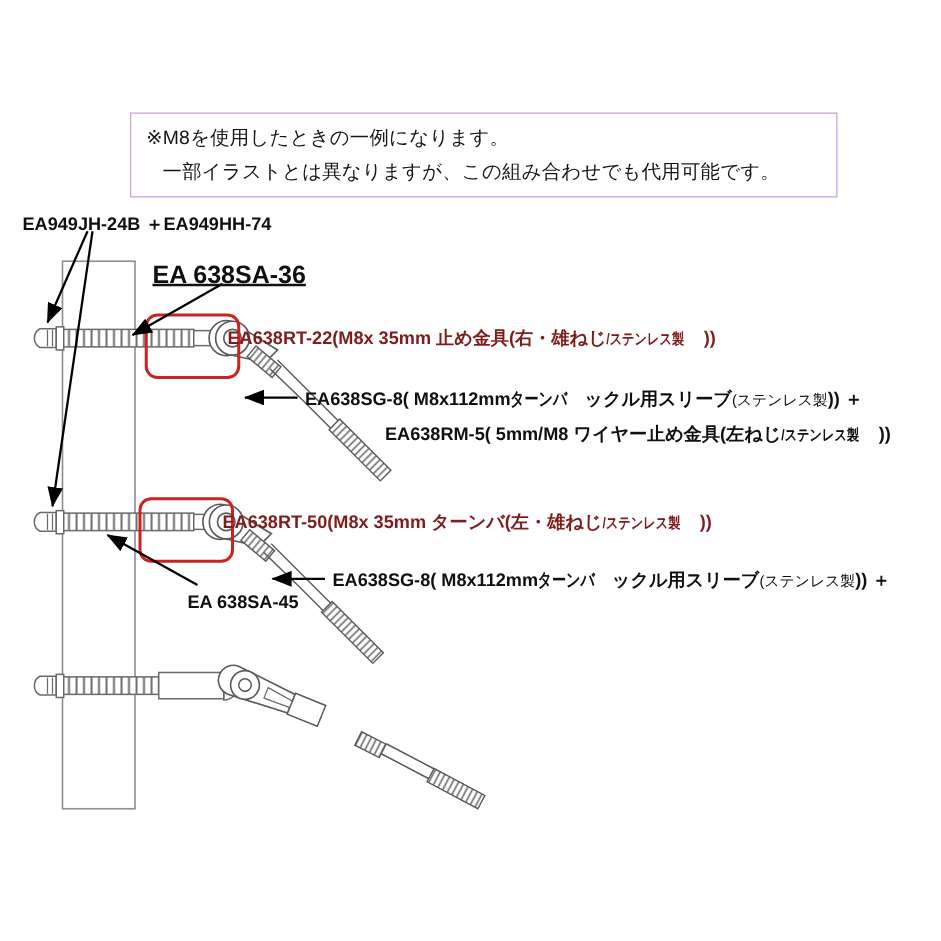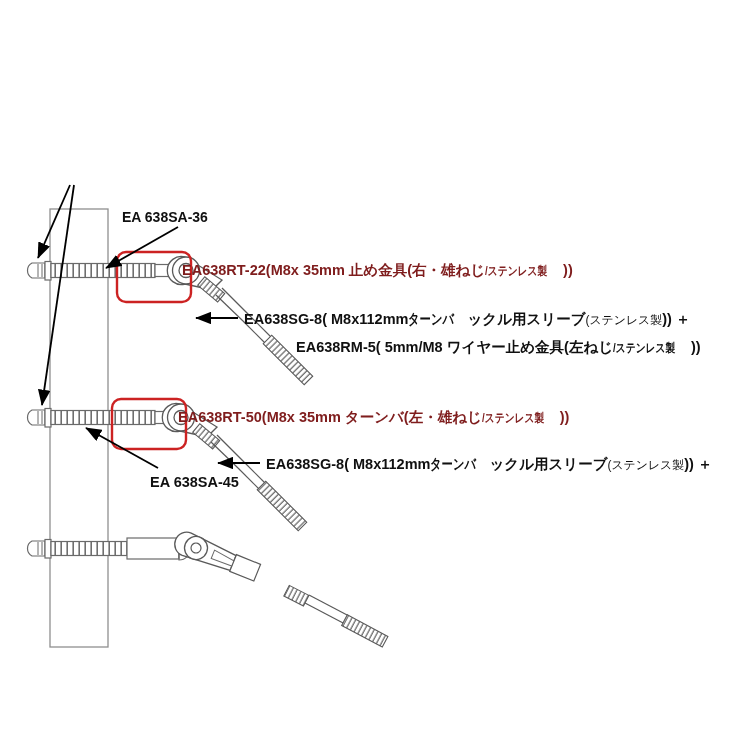--- a/index.html
+++ b/index.html
@@ -74,28 +74,28 @@
   .jp-small-narrow {
     font-weight: bold;
     font-size: 0.84em;
     display: inline-block;
     transform: scaleX(0.80);
     transform-origin: left center;
   }
 
   
   #label-top-anchor   { left: 18px;  top: 170px; font-size: 14.5px; }
-  #label-sa36         { left: 122px; top: 209px; font-size: 14px; }
+  #label-sa36         { left: 122px; top: 209px; font-size: 20px; text-decoration: underline; }
   #label-sa45         { left: 114px; top: 474px; font-size: 14.5px; margin-left: 36px; }
 
   #label-rt22         { left: 182px; top: 261px; font-size: 14.5px; }
   #label-rt32         { left: 178px; top: 408px; font-size: 14.5px; }
 
   #label-sg8-a        { left: 244px; top: 310px; font-size: 14.5px; }
-  #label-rm5          { left: 296px; top: 338px; font-size: 14.5px; }
+  #label-rm5          { left: 308px; top: 338px; font-size: 14.5px; }
   #label-sg8-b        { left: 266px; top: 455px; font-size: 14.5px; }
   #label-rl5          { left: 302px; top: 483px; font-size: 14.5px; }
 </style>
 </head>
 <body>
 
 <div id="page">
 
   <svg id="diagram-svg" viewBox="0 0 753 753">
     <defs>
@@ -236,21 +236,26 @@
       <line x1="178" y1="227" x2="106" y2="268" stroke="#000000" stroke-width="1.8" marker-end="url(#arrowhead)"></line>
 
       <line x1="158" y1="468" x2="86" y2="428" stroke="#000000" stroke-width="1.8" marker-end="url(#arrowhead)"></line>
 
       <line x1="238" y1="318" x2="196" y2="318" stroke="#000000" stroke-width="1.8" marker-end="url(#arrowhead)"></line>
 
       <line x1="260" y1="463" x2="218" y2="463" stroke="#000000" stroke-width="1.8" marker-end="url(#arrowhead)"></line>
     </g>
   </svg>
 
-
+  <div class="notice-box">
+    <div class="notice-line notice-line-1">※M8を使用したときの一例になります。</div>
+    <div class="notice-line notice-line-2">一部イラストとは異なりますが、この組み合わせでも代用可能です。</div>
+  </div>
+
+  <div class="lbl" id="label-top-anchor">EA949JH-24B ＋EA949HH-74</div>
   <div class="lbl" id="label-sa36">EA 638SA-36</div>
   <div class="lbl" id="label-sa45">EA 638SA-45</div>
 
   <div class="lbl-red" id="label-rt22">
     <span>EA638RT-22</span><span>(M8x 35mm </span><span class="jp">止め金具(右・雄ねじ</span><span class="jp-small-narrow">/ステンレス製</span><span>))</span>
   </div>
 
   <div class="lbl-red" id="label-rt32">
     <span>EA638RT-50</span><span>(M8x 35mm </span><span class="jp">ターンバ(左・雄ねじ</span><span class="jp-small-narrow">/ステンレス製</span><span>))</span>
   </div>

